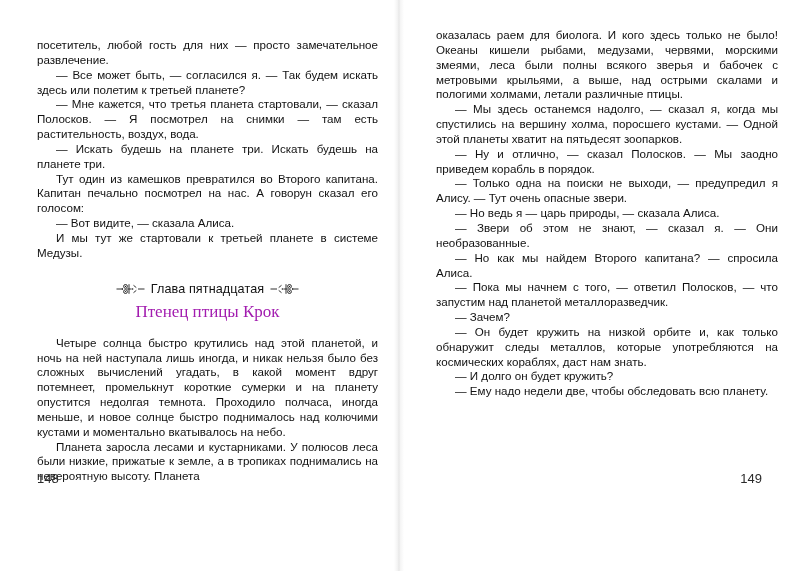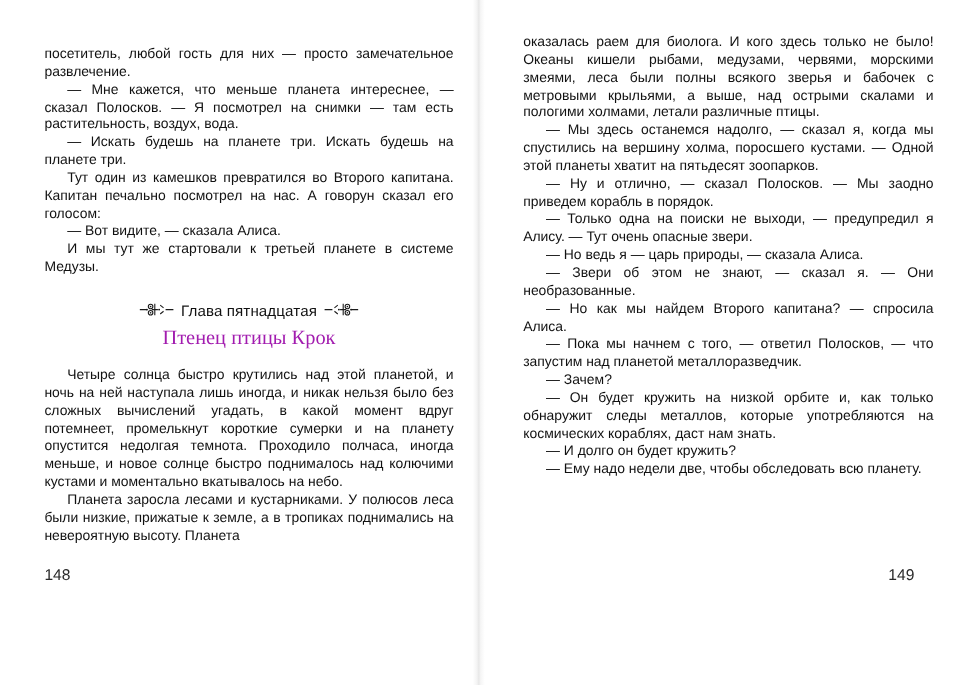--- a/index.html
+++ b/index.html
@@ -61,21 +61,21 @@
   .textblock p.noindent { text-indent: 0; }
 
   
   .chapter {
     margin-top: 20px;
     margin-bottom: 16px;
     text-align: center;
   }
   .chapter-title-row {
     display: flex;
-    align-items: flex-start;
+    align-items: center;
     justify-content: center;
     gap: 5px;
     font-size: 12.6px;
     line-height: 16px;
     color: #111111;
     letter-spacing: 0.1px;
   }
   .chapter-title {
     white-space: nowrap;
   }
@@ -107,21 +107,22 @@
 </style>
 </head>
 <body>
 
 <div class="spread">
 
   <div class="page page-left">
 
     <div class="textblock">
       <p class="noindent">посетитель, любой гость для них — просто замечательное развлечение.</p>
-      <p>— Мне кажется, что меньше планета интереснее, — сказал Полосков. — Я посмотрел на снимки — там есть растительность, воздух, вода.</p>
+      <p>— Все может быть, — согласился я. — Так будем искать здесь или полетим к третьей планете?</p>
+      <p>— Мне кажется, что третья планета стартовали, — сказал Полосков. — Я посмотрел на снимки — там есть растительность, воздух, вода.</p>
       <p>— Искать будешь на планете три. Искать будешь на планете три.</p>
       <p>Тут один из камешков превратился во Второго капитана. Капитан печально посмотрел на нас. А говорун сказал его голосом:</p>
       <p>— Вот видите, — сказала Алиса.</p>
       <p>И мы тут же стартовали к третьей планете в системе Медузы.</p>
     </div>
 
     <div class="chapter">
       <div class="chapter-title-row">
         <span class="ornament">
           <svg width="30" height="14" viewBox="0 0 30 14" xmlns="http://www.w3.org/2000/svg">

